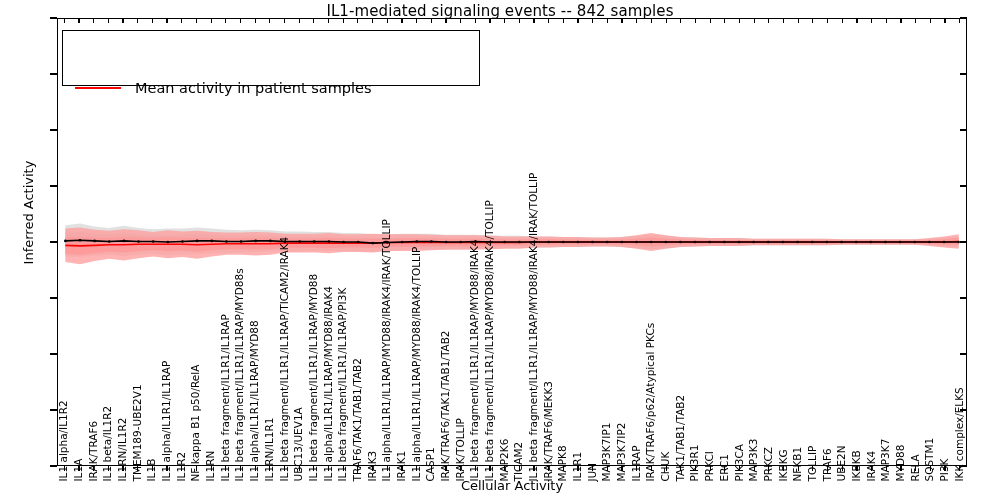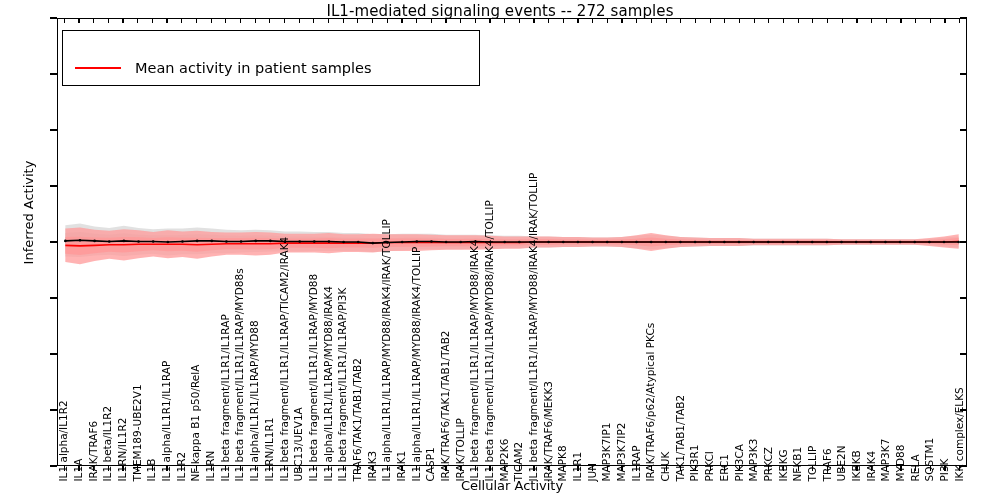--- a/index.html
+++ b/index.html
@@ -31,21 +31,21 @@
           border:1.1px solid #000;background:#fff;box-sizing:border-box;z-index:6;}
   .lgrow{position:absolute;left:0;height:28px;width:100%;}
   .lgline{position:absolute;left:12px;top:13px;width:46px;height:1.7px;}
   .lgtxt{position:absolute;left:72px;top:4px;font-size:14.5px;line-height:20px;}
 </style>
 </head>
 <body>
 
 <div id="fig">
 
-  <div id="title">IL1-mediated signaling events -- 272 samples</div>
+  <div id="title">IL1-mediated signaling events -- 842 samples</div>
 
   <div class="ytickwrap" id="yaxis"></div>
 
   <div id="ylabel">Inferred Activity</div>
   <div id="xlabel">Cellular Activity</div>
 
   <div id="plot">
     <svg id="plotsvg" viewBox="0 0 910 448" preserveAspectRatio="none">
         <path d="M7.34,207.20 L22.02,205.52 L36.69,208.32 L51.37,210.00 L66.05,207.76 L80.73,210.00 L95.40,211.12 L110.08,210.56 L124.76,210.56 L139.44,209.44 L154.11,210.56 L168.79,211.68 L183.47,212.24 L198.15,211.68 L212.82,212.24 L227.50,213.36 L242.18,213.36 L256.85,213.92 L271.53,213.92 L286.21,215.04 L300.89,215.04 L315.56,216.16 L330.24,216.16 L344.92,215.60 L359.60,215.60 L374.27,215.60 L388.95,216.72 L403.63,216.72 L418.31,216.72 L432.98,217.28 L447.66,217.84 L462.34,217.84 L477.02,218.40 L491.69,218.40 L506.37,218.96 L521.05,218.96 L535.73,219.52 L550.40,219.52 L565.08,218.96 L579.76,217.84 L594.44,216.72 L609.11,217.84 L623.79,218.96 L638.47,219.52 L653.15,220.08 L667.82,220.08 L682.50,220.08 L697.18,220.64 L711.85,220.64 L726.53,220.64 L741.21,220.64 L755.89,220.64 L770.56,220.64 L785.24,221.20 L799.92,221.20 L814.60,221.20 L829.27,221.20 L843.95,221.20 L858.63,221.20 L873.31,220.64 L887.98,219.52 L902.66,218.40 L902.66,229.60 L887.98,228.48 L873.31,227.36 L858.63,226.80 L843.95,226.80 L829.27,226.80 L814.60,226.80 L799.92,226.80 L785.24,226.80 L770.56,227.36 L755.89,227.36 L741.21,227.36 L726.53,227.36 L711.85,227.36 L697.18,227.36 L682.50,227.92 L667.82,227.92 L653.15,227.92 L638.47,228.48 L623.79,229.04 L609.11,230.16 L594.44,231.28 L579.76,230.16 L565.08,229.04 L550.40,228.48 L535.73,228.48 L521.05,229.04 L506.37,229.04 L491.69,229.60 L477.02,229.60 L462.34,230.16 L447.66,230.16 L432.98,230.72 L418.31,230.16 L403.63,231.28 L388.95,231.28 L374.27,231.28 L359.60,231.28 L344.92,232.40 L330.24,232.96 L315.56,234.08 L300.89,232.96 L286.21,232.96 L271.53,232.96 L256.85,232.96 L242.18,233.52 L227.50,233.52 L212.82,233.52 L198.15,234.08 L183.47,234.64 L168.79,235.20 L154.11,235.20 L139.44,236.32 L124.76,236.32 L110.08,237.44 L95.40,235.76 L80.73,236.88 L66.05,238.00 L51.37,236.88 L36.69,237.44 L22.02,239.12 L7.34,238.56 Z" fill="#c8c8c8" fill-opacity="0.55" stroke="none"></path>
         <path d="M7.34,215.04 L22.02,213.92 L36.69,215.60 L51.37,216.72 L66.05,215.32 L80.73,216.72 L95.40,217.28 L110.08,217.28 L124.76,217.00 L139.44,216.16 L154.11,216.72 L168.79,217.56 L183.47,217.84 L198.15,217.28 L212.82,217.56 L227.50,218.40 L242.18,218.40 L256.85,218.68 L271.53,218.68 L286.21,219.52 L300.89,219.52 L315.56,220.64 L330.24,220.36 L344.92,219.80 L359.60,219.52 L374.27,219.52 L388.95,220.36 L403.63,220.36 L418.31,220.08 L432.98,220.64 L447.66,220.92 L462.34,220.92 L477.02,221.20 L491.69,221.20 L506.37,221.48 L521.05,221.48 L535.73,221.76 L550.40,221.76 L565.08,221.48 L579.76,220.92 L594.44,220.36 L609.11,220.92 L623.79,221.48 L638.47,221.76 L653.15,222.04 L667.82,222.04 L682.50,222.04 L697.18,222.32 L711.85,222.32 L726.53,222.32 L741.21,222.32 L755.89,222.32 L770.56,222.32 L785.24,222.60 L799.92,222.60 L814.60,222.60 L829.27,222.60 L843.95,222.60 L858.63,222.60 L873.31,222.32 L887.98,221.76 L902.66,221.20 L902.66,226.80 L887.98,226.24 L873.31,225.68 L858.63,225.40 L843.95,225.40 L829.27,225.40 L814.60,225.40 L799.92,225.40 L785.24,225.40 L770.56,225.68 L755.89,225.68 L741.21,225.68 L726.53,225.68 L711.85,225.68 L697.18,225.68 L682.50,225.96 L667.82,225.96 L653.15,225.96 L638.47,226.24 L623.79,226.52 L609.11,227.08 L594.44,227.64 L579.76,227.08 L565.08,226.52 L550.40,226.24 L535.73,226.24 L521.05,226.52 L506.37,226.52 L491.69,226.80 L477.02,226.80 L462.34,227.08 L447.66,227.08 L432.98,227.36 L418.31,226.80 L403.63,227.64 L388.95,227.64 L374.27,227.36 L359.60,227.36 L344.92,228.20 L330.24,228.76 L315.56,229.60 L300.89,228.48 L286.21,228.48 L271.53,228.20 L256.85,228.20 L242.18,228.48 L227.50,228.48 L212.82,228.20 L198.15,228.48 L183.47,229.04 L168.79,229.32 L154.11,229.04 L139.44,229.60 L124.76,229.88 L110.08,230.72 L95.40,229.60 L80.73,230.16 L66.05,230.44 L51.37,230.16 L36.69,230.16 L22.02,230.72 L7.34,230.72 Z" fill="#c8c8c8" fill-opacity="0.5" stroke="none"></path>
@@ -303,21 +303,21 @@
       <div class="xmarkt" style="left: 915.029px;"></div>
       <div class="xmark" style="left: 929.706px;"></div>
       <div class="xmarkt" style="left: 929.706px;"></div>
       <div class="xmark" style="left: 944.384px;"></div>
       <div class="xmarkt" style="left: 944.384px;"></div>
       <div class="xmark" style="left: 959.061px;"></div>
       <div class="xmarkt" style="left: 959.061px;"></div>
     </div>
 
   <div id="legend">
-    <div class="lgrow" style="top:23px">
+    <div class="lgrow" style="top:43px">
       <div class="lgline" style="background: rgb(255, 0, 0);"></div>
       <div class="lgtxt">Mean activity in patient samples</div>
     </div>
   </div>
 
 <div class="ymark" style="top: 465.4px;"></div>
     <div class="ymarkr" style="top: 465.4px;"></div>
     <div class="ymark" style="top: 409.4px;"></div>
     <div class="ymarkr" style="top: 409.4px;"></div>
     <div class="ymark" style="top: 353.4px;"></div>

